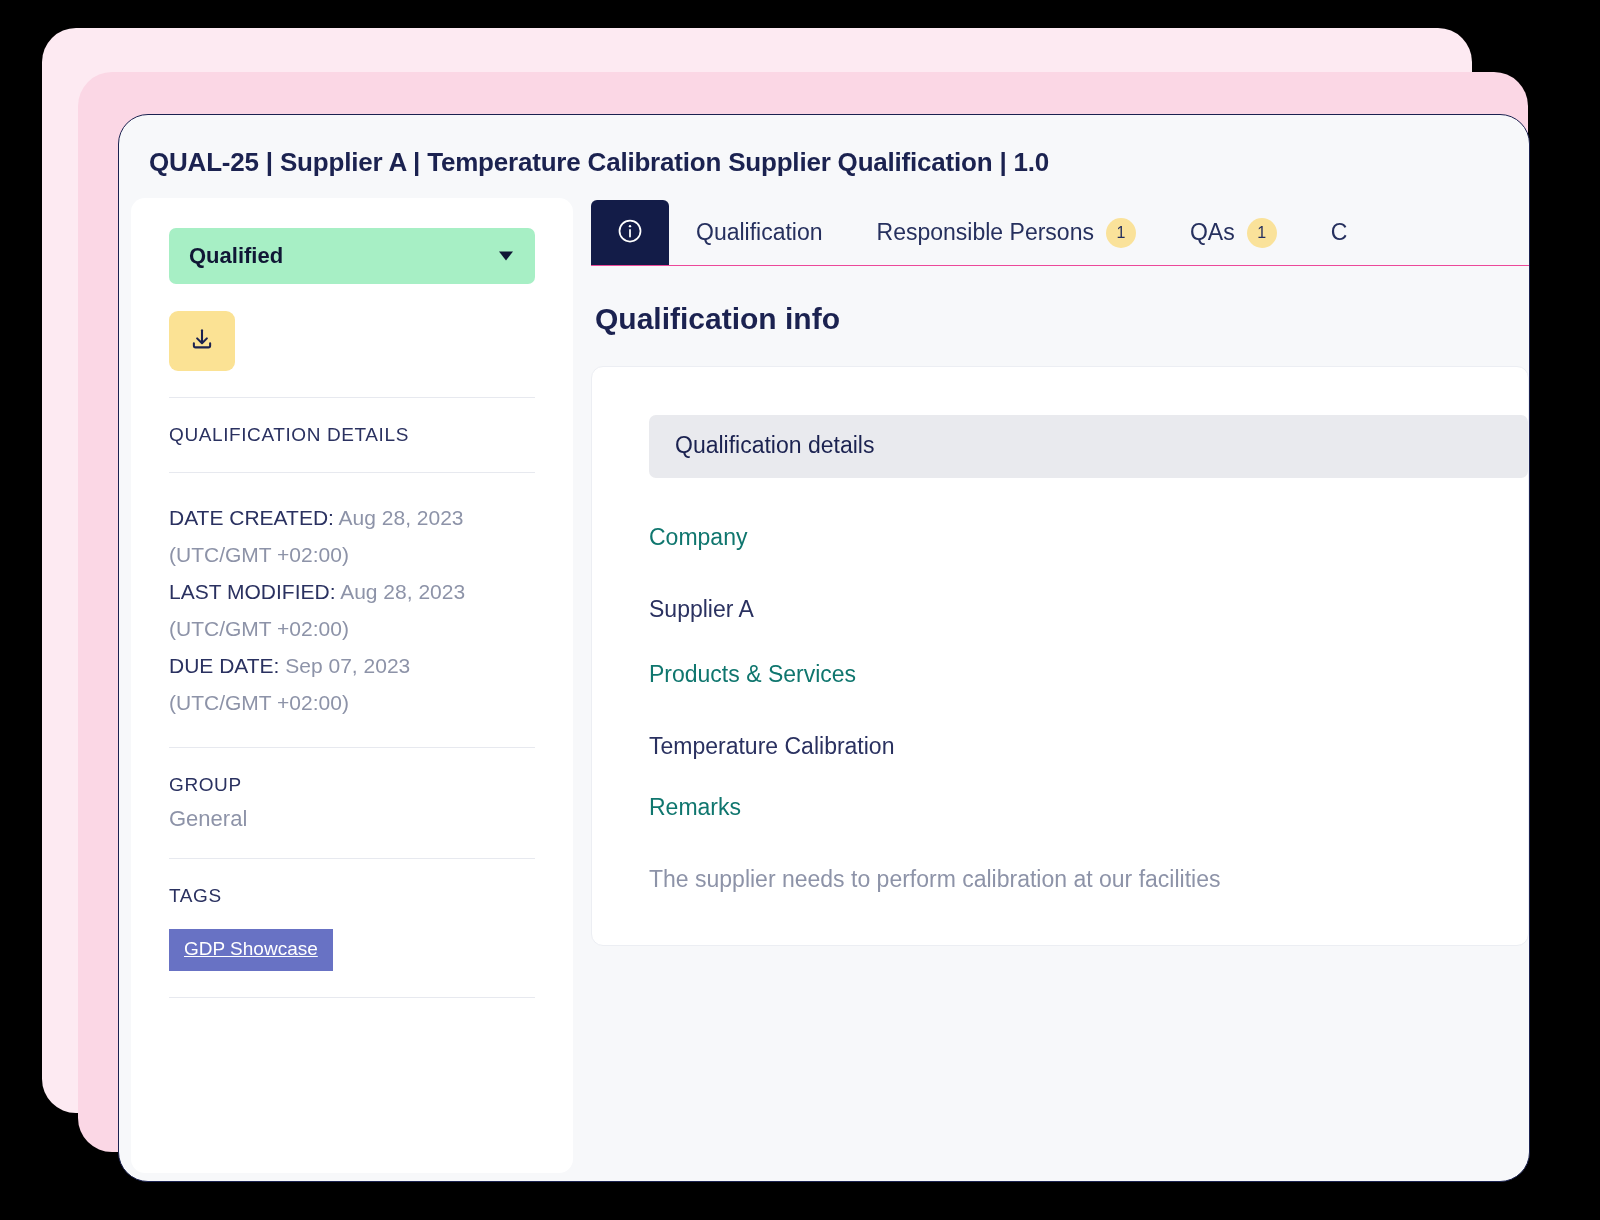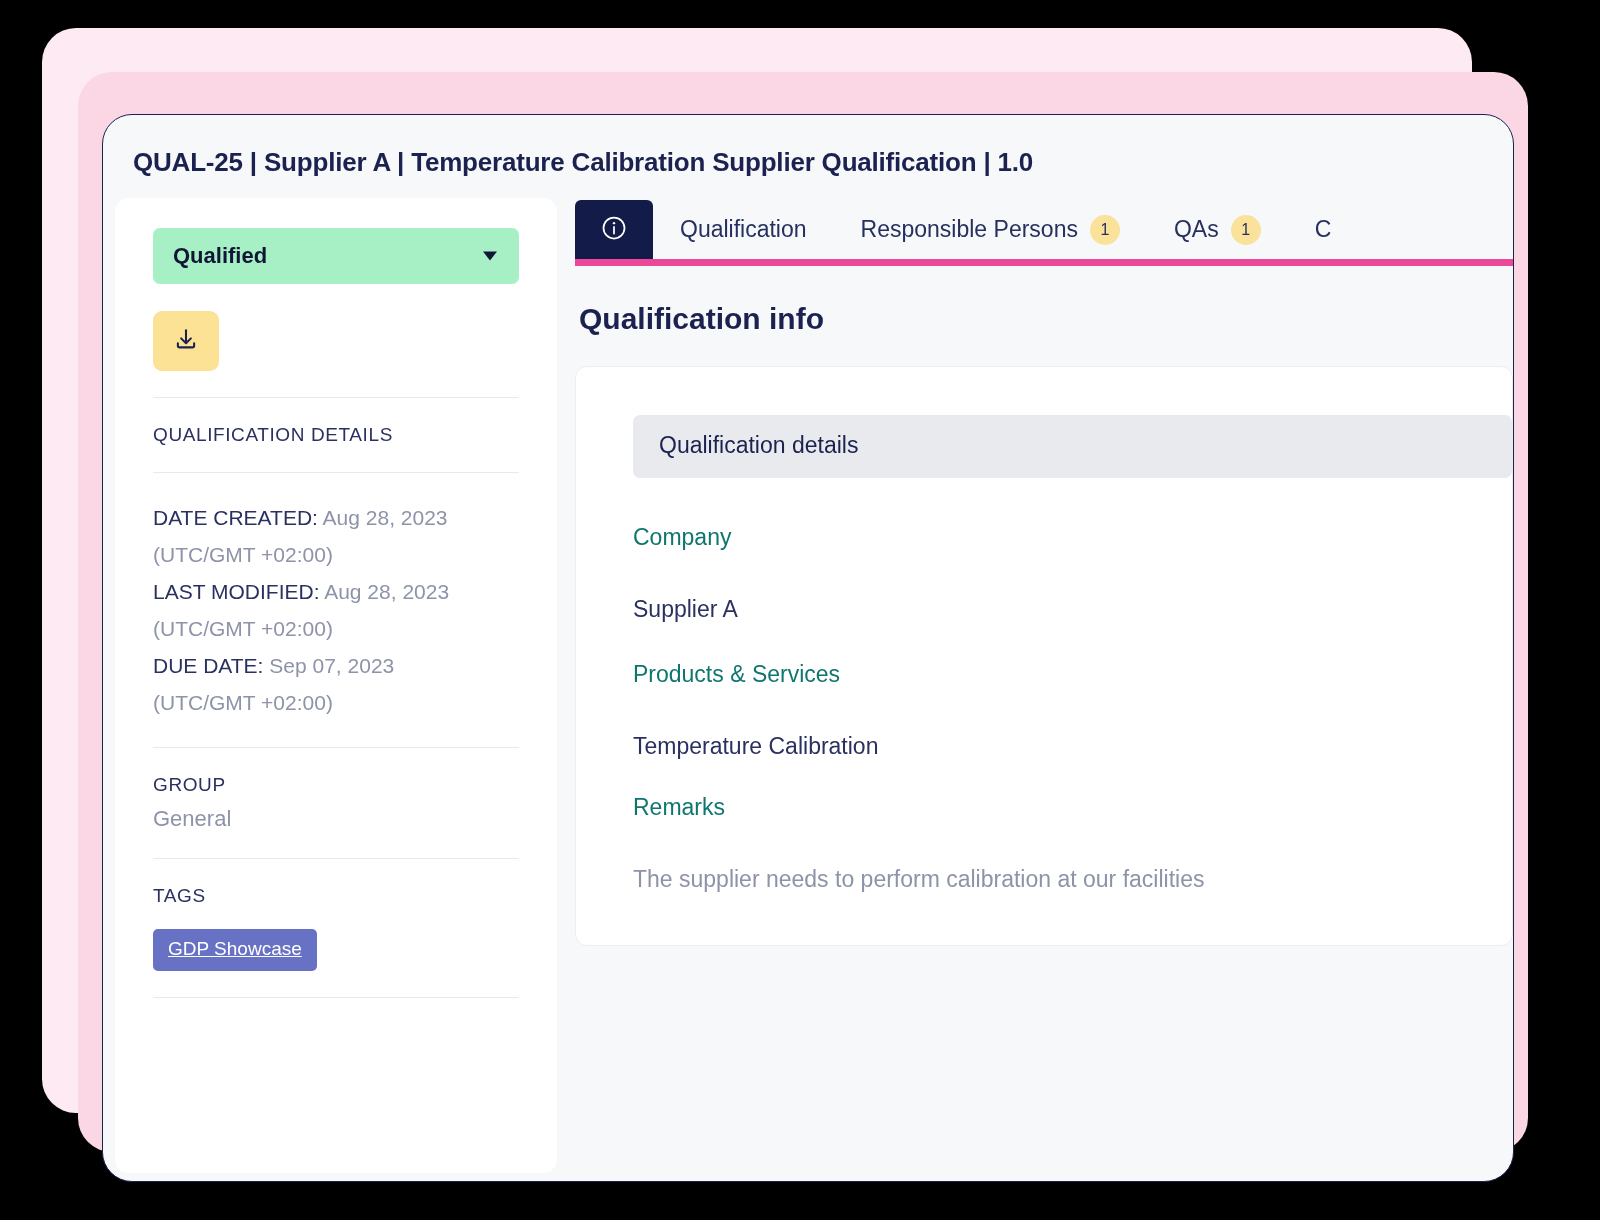--- a/index.html
+++ b/index.html
@@ -35,21 +35,21 @@
     top: 72px;
     width: 1450px;
     height: 1080px;
     background: #fbd7e5;
     border-radius: 34px;
   }
 
   
   .app-card {
     position: absolute;
-    left: 102px;
+    left: 118px;
     top: 114px;
     width: 1412px;
     height: 1068px;
     background: #f7f8fa;
     border: 1.5px solid #1b2250;
     border-radius: 30px;
     overflow: hidden;
   }
 
   .app-title {
@@ -152,36 +152,36 @@
     color: #8d93a8;
   }
 
   .tag-chip {
     display: inline-block;
     margin-top: 12px;
     background: #6872c4;
     color: #ffffff;
     font-size: 19px;
     padding: 9px 15px 11px 15px;
-    border-radius: 5px;
+    border-radius: 0;
     text-decoration: underline;
     cursor: pointer;
   }
 
   
   .main {
     flex: 1;
     padding-left: 18px;
     min-width: 0;
   }
 
   .tabbar {
     display: flex;
     align-items: stretch;
-    border-bottom: 7px solid #ec4899;
+    border-bottom: 1px solid #ec4899;
     height: 66px;
     white-space: nowrap;
   }
 
   .tab-icon {
     width: 78px;
     min-width: 78px;
     background: #131c48;
     display: flex;
     align-items: center;

